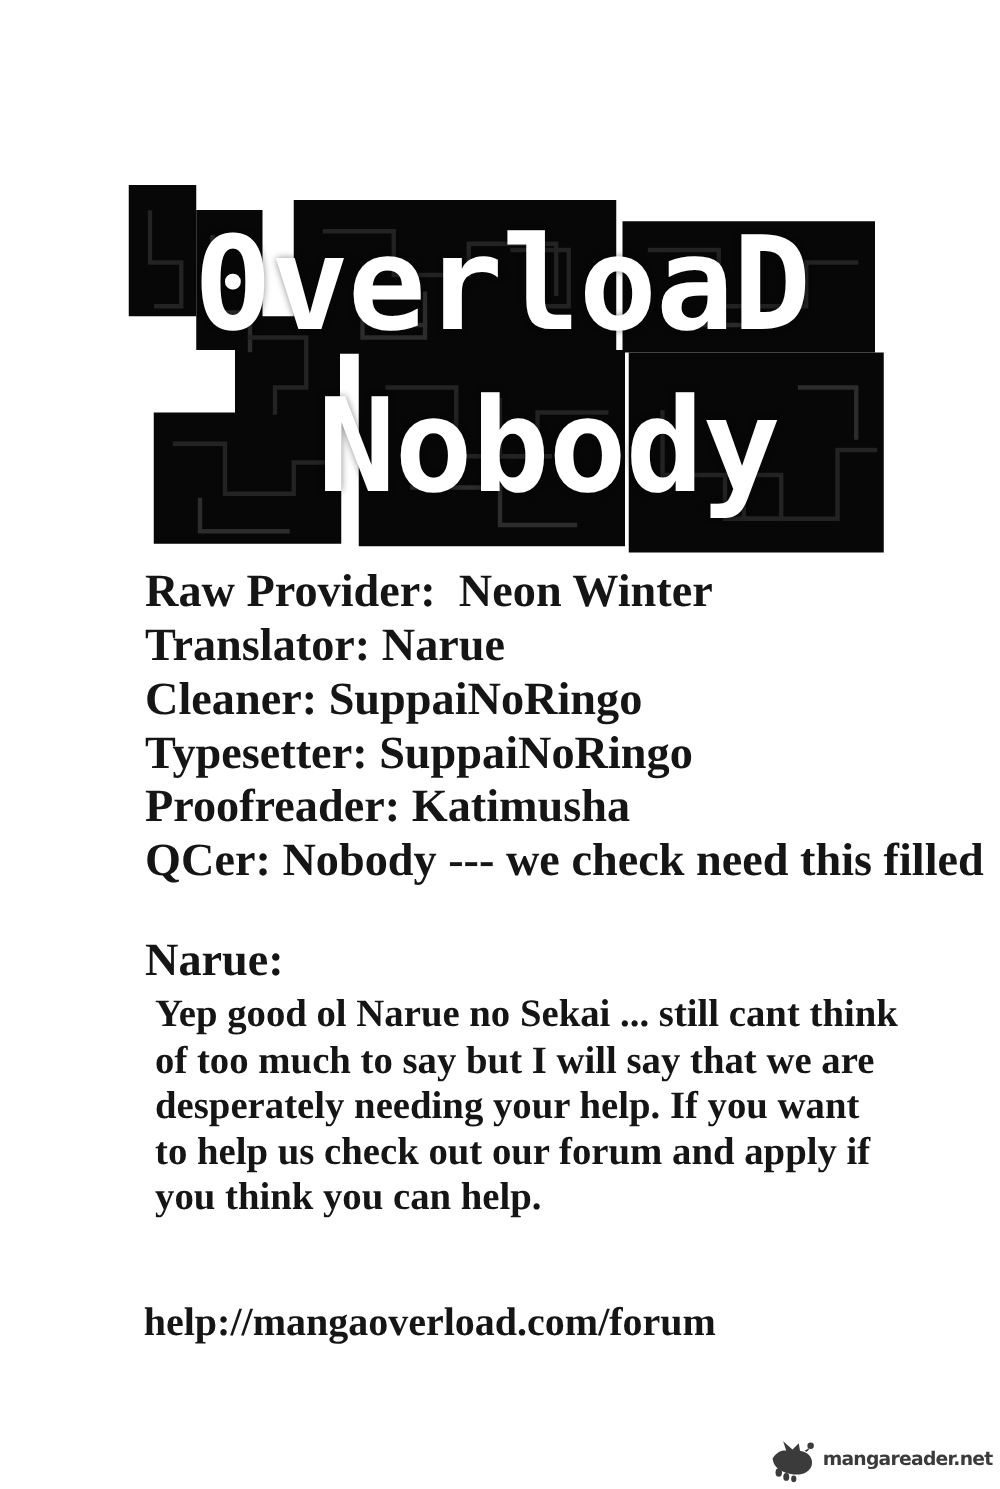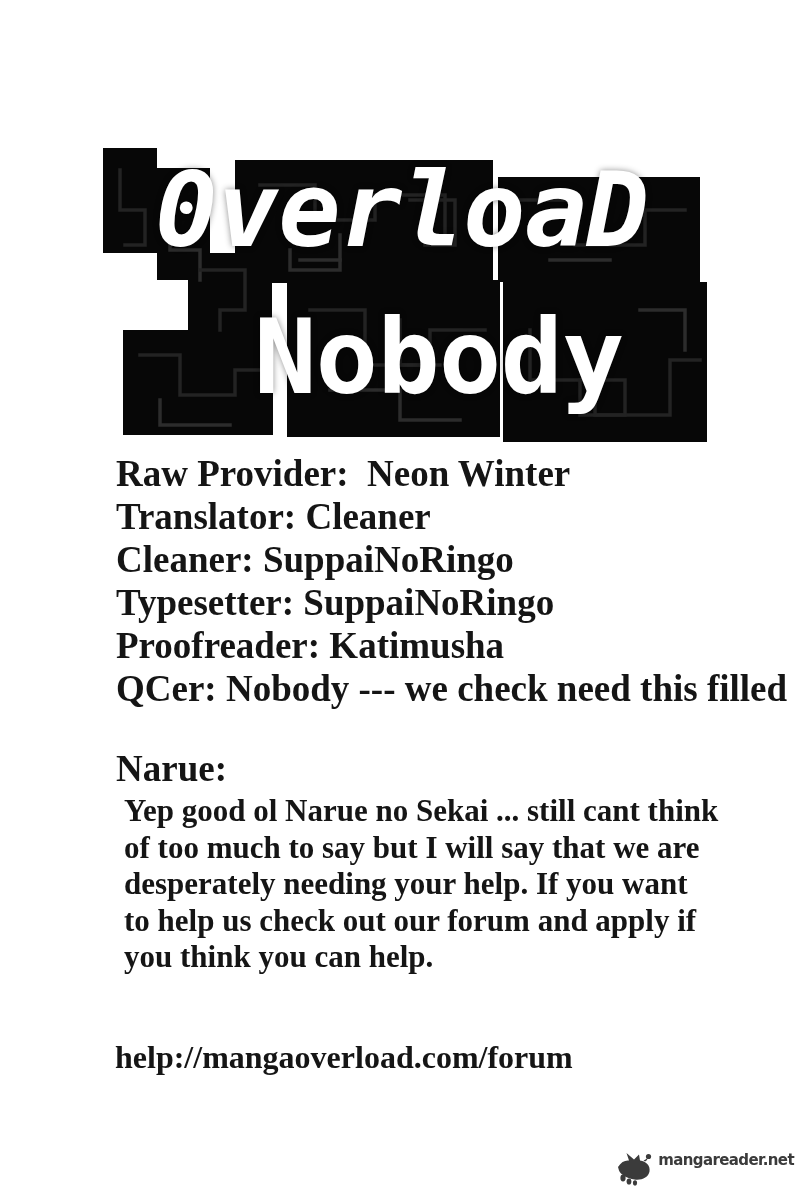--- a/index.html
+++ b/index.html
@@ -25,21 +25,21 @@
   .logo-trace.lighter{stroke:#2c2c2c;}
   .logo-line{
     position:absolute;
     font-family:"DejaVu Sans Mono",monospace;
     font-weight:bold;
     color:var(--logo-text);
     letter-spacing:-1px;
     white-space:pre;
     text-shadow:0 0 6px rgba(0,0,0,0.45);
   }
-  .logo-line1{left:155px;top:158px;font-size:104px;line-height:104px;font-style:italic;}
+  .logo-line1{left:155px;top:175px;font-size:104px;line-height:104px;}
   .logo-line2{left:254px;top:305px;font-size:104px;line-height:104px;}
   
   .credits{
     position:absolute;left:116px;top:452px;
     font-size:37px;line-height:43px;font-weight:bold;
     color:var(--body-text);
   }
   .credit-line{white-space:pre;}
   
   .rant-heading{
@@ -55,21 +55,21 @@
   }
   
   .forum-url{
     position:absolute;left:115px;top:1037px;
     font-size:32px;line-height:40px;font-weight:bold;
     color:var(--body-text);
   }
   
   .watermark{
     position:absolute;right:6px;bottom:5px;
-    display:flex;align-items:flex-start;
+    display:flex;align-items:center;
   }
   .wm-icon{display:block;margin-right:2px;}
   .wm-shape{fill:var(--watermark);}
   .wm-text{
     font-family:"DejaVu Sans",sans-serif;
     font-weight:bold;font-size:15px;line-height:20px;
     letter-spacing:-0.6px;
     color:var(--watermark);
     padding-bottom:3px;
   }
@@ -121,21 +121,21 @@
       <path class="logo-trace" d="M480,240 h45 v35 h-45 z"></path>
       <path class="logo-trace lighter" d="M200,120 h40"></path>
     </g>
   </svg>
 
   <div class="logo-line logo-line1">0verloaD</div>
   <div class="logo-line logo-line2">Nobody</div>
 
   <div class="credits">
     <div class="credit-line">Raw Provider:  Neon Winter</div>
-    <div class="credit-line">Translator: Cleaner</div>
+    <div class="credit-line">Translator: Narue</div>
     <div class="credit-line">Cleaner: SuppaiNoRingo</div>
     <div class="credit-line">Typesetter: SuppaiNoRingo</div>
     <div class="credit-line">Proofreader: Katimusha</div>
     <div class="credit-line">QCer: Nobody --- we check need this filled</div>
   </div>
 
   <div class="rant-heading">Narue:</div>
   <div class="rant-body">Yep good ol Narue no Sekai ... still cant think
 of too much to say but I will say that we are
 desperately needing your help. If you want

